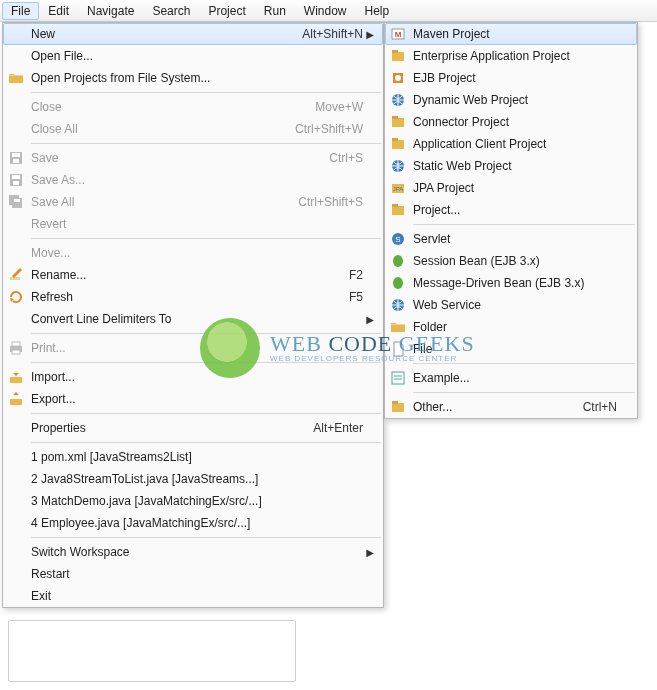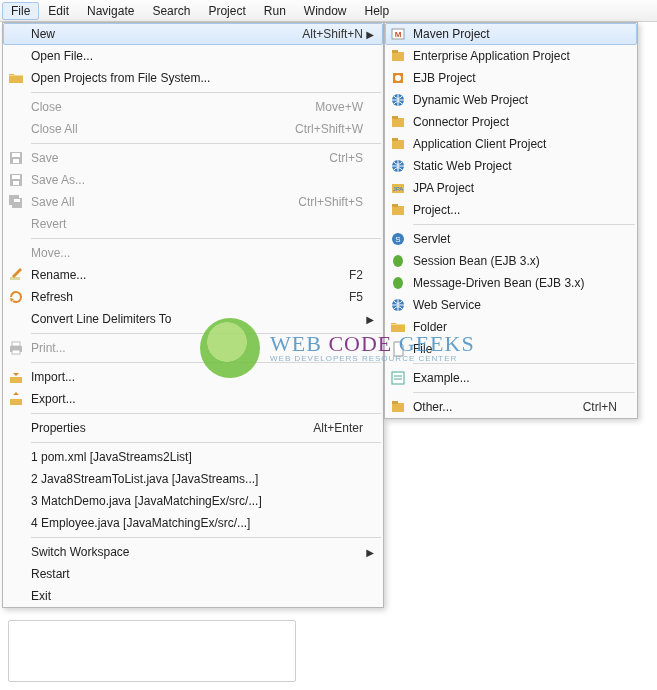--- a/index.html
+++ b/index.html
@@ -99,21 +99,21 @@
   }
   .wm-logo {
     width: 60px; height: 60px;
     background: radial-gradient(circle at 45% 40%, #a6d96a 0 40%, #6fbf3c 41% 100%);
     border-radius: 50%;
     position: relative;
     margin-right: 10px;
   }
   .wm-text { line-height: 1; }
   .wm-main { font-family: Georgia, serif; font-size: 22px; letter-spacing: 1px; color: #4a90c2; }
-  .wm-main .g { color: #701a75; }
+  .wm-main .g { color: #0c4a6e; }
   .wm-sub { font-size: 8px; letter-spacing: 1px; color: #7aa7c6; margin-top: 0; }
 </style>
 </head>
 <body>
 
 <div class="menubar" id="menubar">
     <div class="menubar-item active">File</div>
     <div class="menubar-item">Edit</div>
     <div class="menubar-item">Navigate</div>
     <div class="menubar-item">Search</div>

